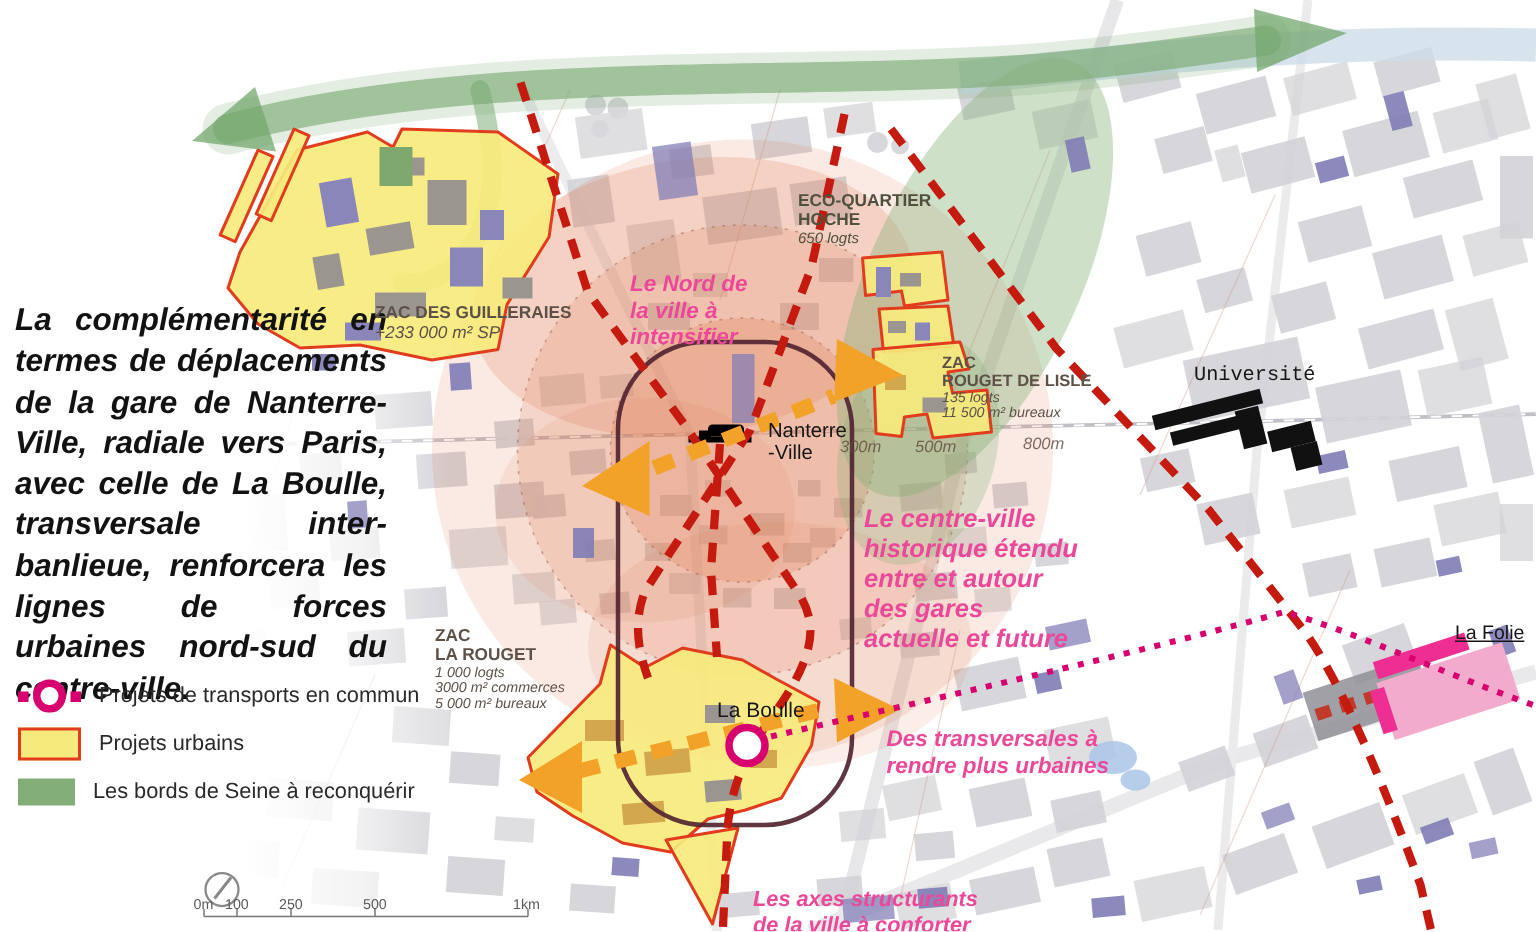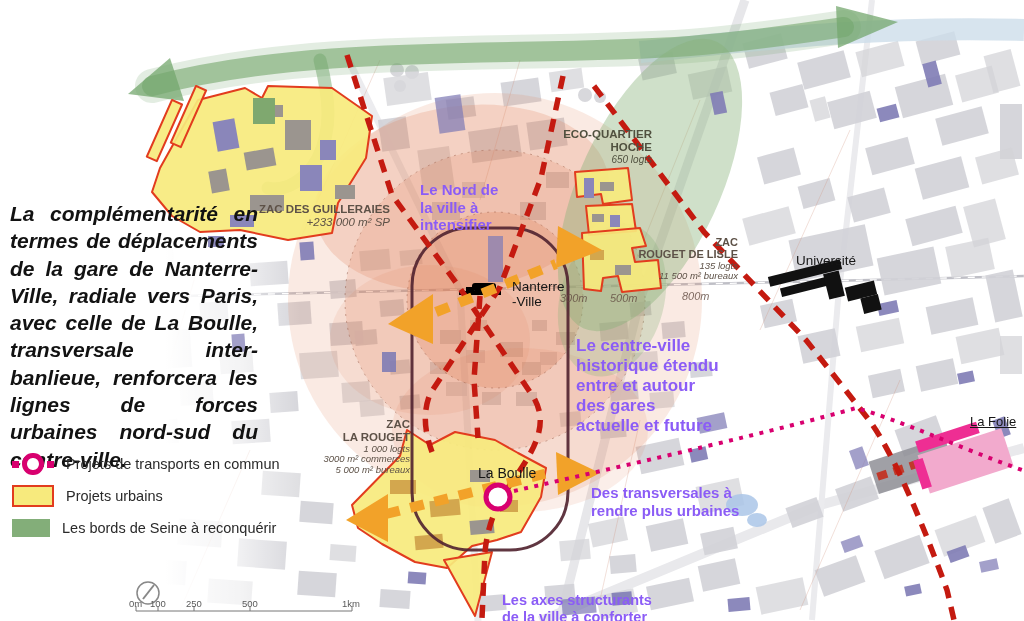--- a/index.html
+++ b/index.html
@@ -1,21 +1,21 @@
 <!DOCTYPE html>
 <html><head>
 <meta charset="utf-8">
 <style>
   html,body{margin:0;padding:0;background:#fff;}
   #stage{position:relative;width:1024px;height:621px;overflow:hidden;background:#fff;
          font-family:"Liberation Sans",sans-serif;}
   #map-svg{position:absolute;left:0;top:0;width:1024px;height:621px;}
   .lbl{position:absolute;white-space:nowrap;font-family:"Liberation Sans",sans-serif;}
-  .ann{color:#8b5cf6;font-weight:700;line-height:1.18;}
-  .zone{color:#5d5147;text-align:right;line-height:1.12;font-weight:700;}
+  .ann{color:#ec4899;font-weight:700;font-style:italic;line-height:1.18;}
+  .zone{color:#5d5147;text-align:left;line-height:1.12;font-weight:700;}
   .zone .sub{font-weight:400;font-style:italic;}
   .place{color:#161616;line-height:1.1;}
   .ring{color:rgba(96,74,64,.8);font-style:italic;}
   
   #intro{position:absolute;left:10px;top:200px;width:248px;text-align:justify;
          font-size:21px;line-height:1.3;font-weight:700;font-style:italic;color:#121212;}
   
   #legend{position:absolute;left:12px;top:448px;}
   .leg-row{display:flex;align-items:center;height:32px;}
   .leg-label{font-size:14.5px;color:#2a2a2a;margin-left:12px;}
@@ -412,21 +412,21 @@
     <div>Les axes structurants</div>
     <div>de la ville à conforter</div>
   </div>
 
   <div class="lbl place" style="left:512px;top:280px;font-size:13.5px;">
     <div>Nanterre</div>
     <div>-Ville</div>
   </div>
   <div class="lbl place" style="left:478px;top:466px;font-size:14px;">La Boulle</div>
   <div class="lbl place" style="left:970px;top:415px;font-size:13px;text-decoration:underline;">La Folie</div>
-  <div class="lbl place" style="left:796px;top:254px;font-size:13.5px;">Université</div>
+  <div class="lbl place" style="left:796px;top:244px;font-size:13.5px;font-family:Liberation Mono, monospace;">Université</div>
 
   <div class="lbl ring" style="left:560px;top:292px;font-size:11px;">300m</div>
   <div class="lbl ring" style="left:610px;top:292px;font-size:11px;">500m</div>
   <div class="lbl ring" style="left:682px;top:290px;font-size:11px;">800m</div>
 
   <span class="scl" style="left:129px;top:598px;">0m</span>
   <span class="scl" style="left:150px;top:598px;">100</span>
   <span class="scl" style="left:186px;top:598px;">250</span>
   <span class="scl" style="left:242px;top:598px;">500</span>
   <span class="scl" style="left:342px;top:598px;">1km</span>

